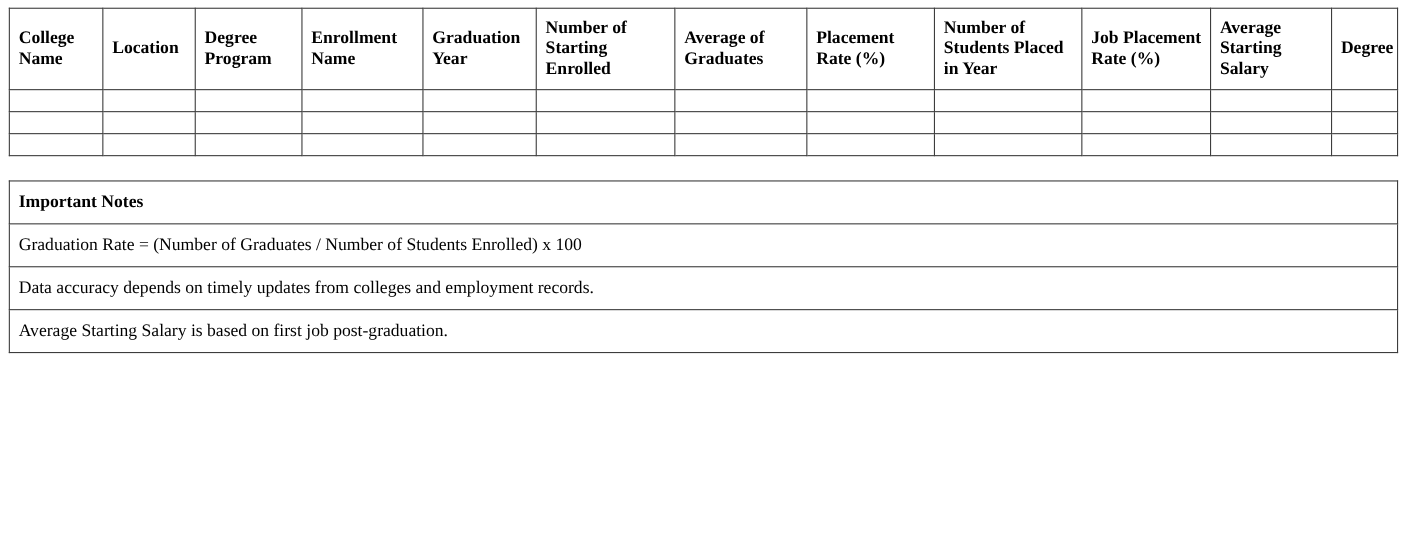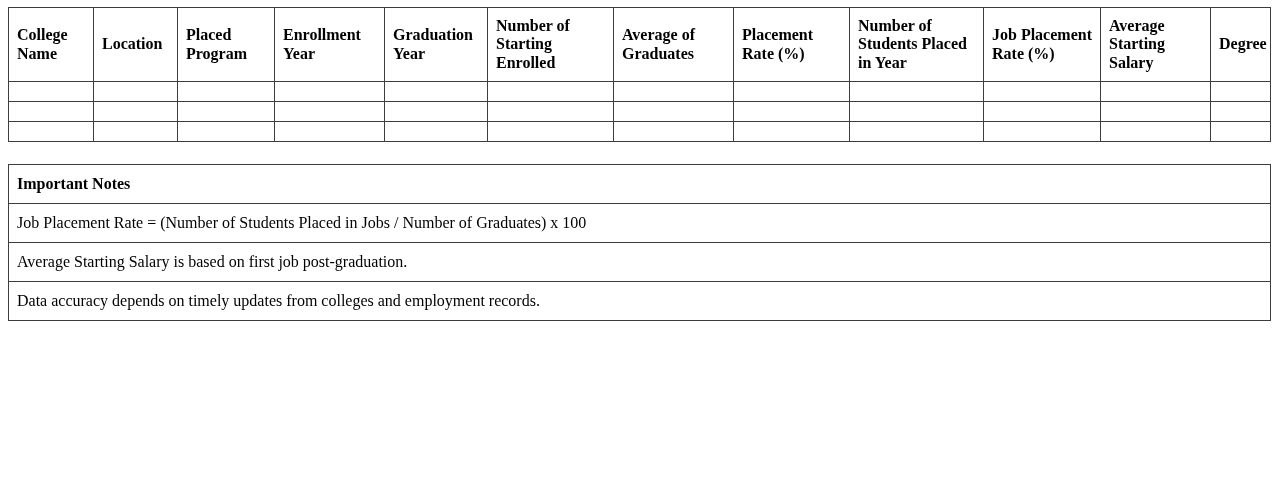--- a/index.html
+++ b/index.html
@@ -82,22 +82,22 @@
       <col style="width:116px">
       <col style="width:134px">
       <col style="width:117px">
       <col style="width:110px">
       <col style="width:60px">
     </colgroup>
     <thead>
       <tr>
         <th>College Name</th>
         <th>Location</th>
-        <th>Placed Program</th>
-        <th>Enrollment Year</th>
+        <th>Degree Program</th>
+        <th>Enrollment Name</th>
         <th>Graduation Year</th>
         <th>Number of Starting Enrolled</th>
         <th>Average of Graduates</th>
         <th>Placement Rate (%)</th>
         <th>Number of Students Placed in Year</th>
         <th>Job Placement Rate (%)</th>
         <th>Average Starting Salary</th>
         <th>Degree</th>
       </tr>
     </thead>
@@ -149,24 +149,24 @@
 
   <table class="notes-table">
     <colgroup>
         <col style="width:1262px">
       </colgroup>
     <tbody>
       <tr>
         <td class="notes-title-cell">Important Notes</td>
       </tr>
       <tr>
-        <td>Job Placement Rate = (Number of Students Placed in Jobs / Number of Graduates) x 100</td>
+        <td>Graduation Rate = (Number of Graduates / Number of Students Enrolled) x 100</td>
+      </tr>
+      <tr>
+        <td>Data accuracy depends on timely updates from colleges and employment records.</td>
       </tr>
       <tr>
         <td>Average Starting Salary is based on first job post-graduation.</td>
-      </tr>
-      <tr>
-        <td>Data accuracy depends on timely updates from colleges and employment records.</td>
       </tr>
     </tbody>
   </table>
 
 </div>
 
 </body></html>

